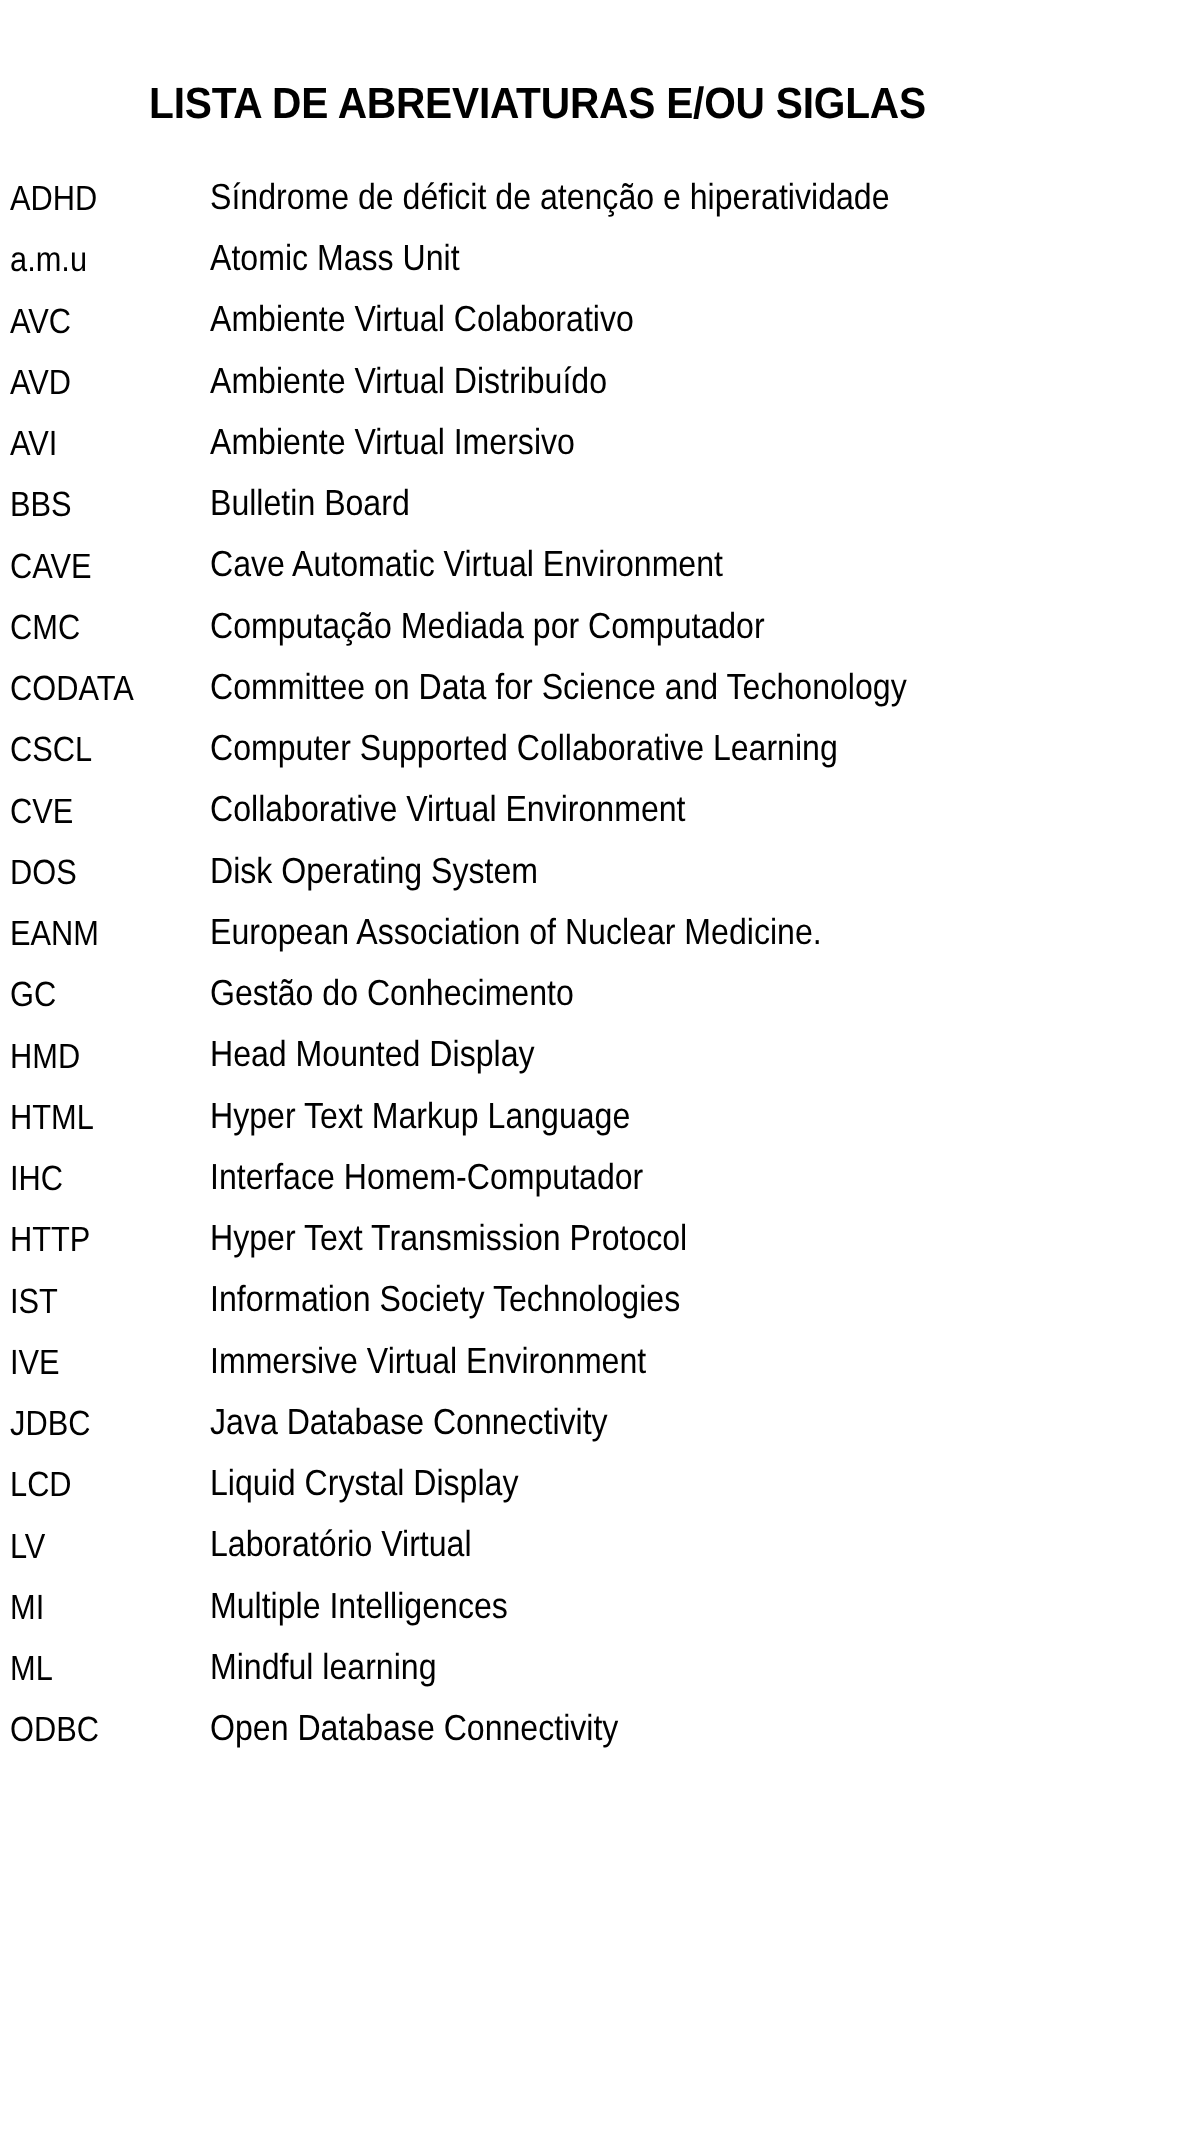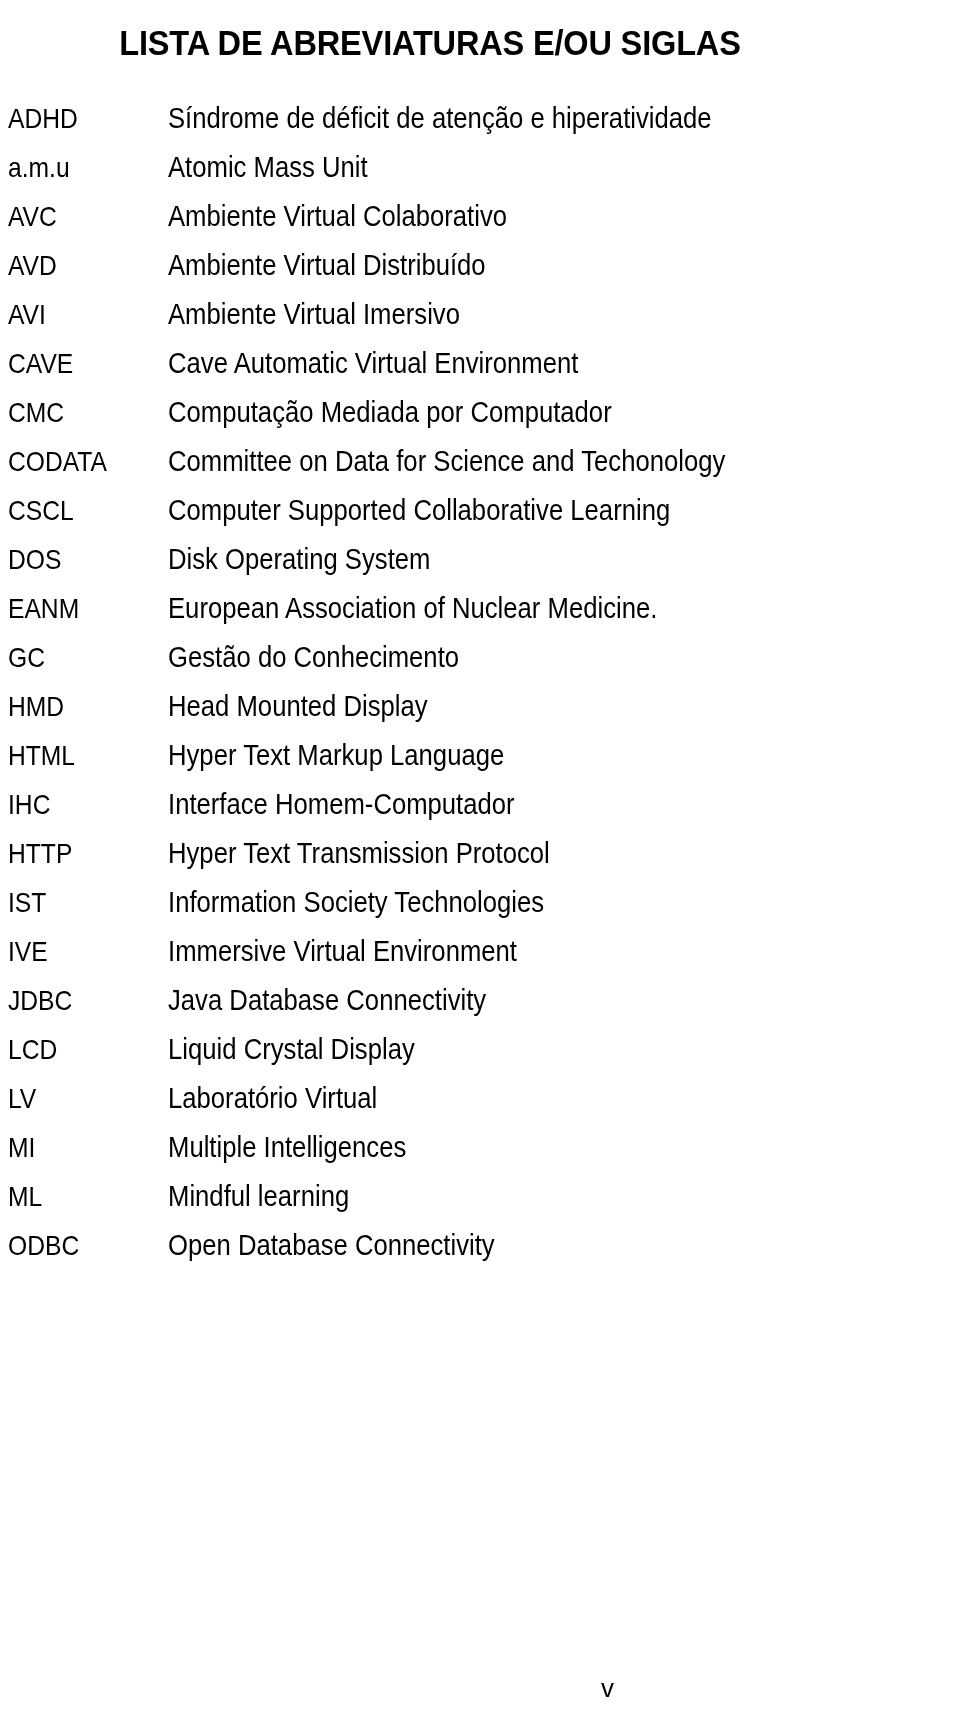--- a/index.html
+++ b/index.html
@@ -14,20 +14,21 @@
     font-family: "Liberation Sans", sans-serif;
     color: #000000;
     overflow: hidden;
   }
 
   .page {
     position: relative;
     width: 960px;
     height: 1264px;
     box-sizing: border-box;
+    margin-top: 40px;
   }
 
   
   .doc-title {
     position: absolute;
     left: 0;
     top: 0px;
     width: 860px;
     text-align: center;
     font-size: 35px;
@@ -109,36 +110,44 @@
       </div>
       <div class="abbr-row">
         <span class="abbr-term">AVD</span>
         <span class="abbr-def">Ambiente Virtual Distribuído</span>
       </div>
       <div class="abbr-row">
         <span class="abbr-term">AVI</span>
         <span class="abbr-def">Ambiente Virtual Imersivo</span>
       </div>
       <div class="abbr-row">
+        <span class="abbr-term">BBS</span>
+        <span class="abbr-def">Bulletin Board</span>
+      </div>
+      <div class="abbr-row">
         <span class="abbr-term">CAVE</span>
         <span class="abbr-def">Cave Automatic Virtual Environment</span>
       </div>
       <div class="abbr-row">
         <span class="abbr-term">CMC</span>
         <span class="abbr-def">Computação Mediada por Computador</span>
       </div>
       <div class="abbr-row">
         <span class="abbr-term">CODATA</span>
         <span class="abbr-def">Committee on Data for Science and Techonology</span>
       </div>
       <div class="abbr-row">
         <span class="abbr-term">CSCL</span>
         <span class="abbr-def">Computer Supported Collaborative Learning</span>
       </div>
       <div class="abbr-row">
+        <span class="abbr-term">CVE</span>
+        <span class="abbr-def">Collaborative Virtual Environment</span>
+      </div>
+      <div class="abbr-row">
         <span class="abbr-term">DOS</span>
         <span class="abbr-def">Disk Operating System</span>
       </div>
       <div class="abbr-row">
         <span class="abbr-term">EANM</span>
         <span class="abbr-def">European Association of Nuclear Medicine.</span>
       </div>
       <div class="abbr-row">
         <span class="abbr-term">GC</span>
         <span class="abbr-def">Gestão do Conhecimento</span>

